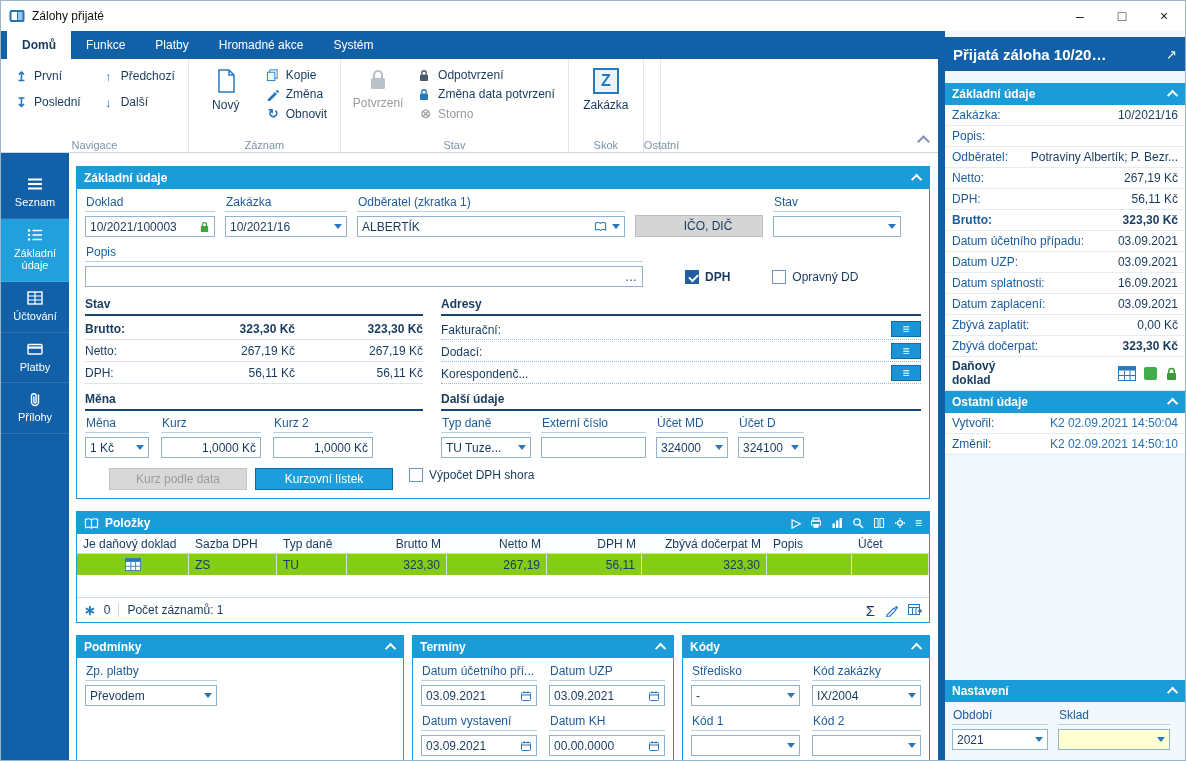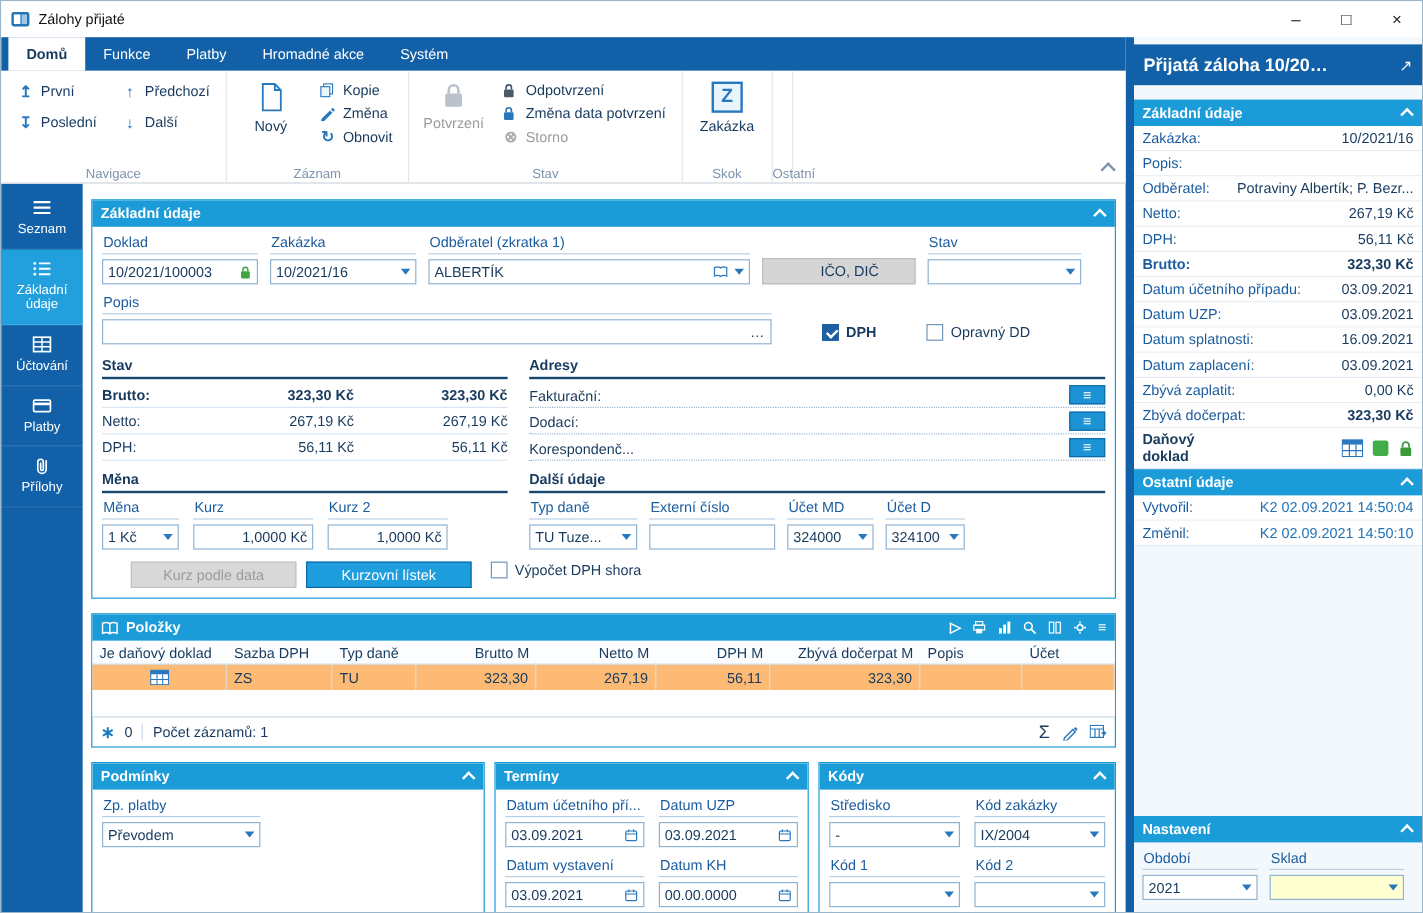--- a/index.html
+++ b/index.html
@@ -35,21 +35,21 @@
   .rsbtn.disabled { color:#9b9b9b; }
   .rsbtn.disabled .glyph { color:#aaa; }
   .rbig { width:58px; display:flex; flex-direction:column; align-items:center; justify-content:flex-start; gap:4px; padding-top:4px; color:#173a5e; text-align:center; cursor:default; }
   .rbig.disabled { color:#9b9b9b; }
   .rcol { display:flex; flex-direction:column; justify-content:flex-start; gap:1px; padding-top:2px; }
   .zbox { width:26px; height:26px; border:2px solid #2878be; color:#2878be; font-weight:bold; font-size:16px; display:flex; align-items:center; justify-content:center; background:#eaf4fc; }
   .ribbon-collapse { position:absolute; right:10px; bottom:6px; width:9px; height:9px; border-left:2px solid #7d93ad; border-top:2px solid #7d93ad; transform:rotate(45deg); cursor:default; }
 
   
   .workspace { flex:1; display:flex; min-height:0; }
-  .nav-sidebar { width:68px; background:#1261a8; flex:0 0 auto; display:flex; flex-direction:column; padding-top:4px; }
+  .nav-sidebar { width:68px; background:#1261a8; flex:0 0 auto; display:flex; flex-direction:column; padding-top:15px; }
   .nav-item { padding:8px 2px 9px; display:flex; flex-direction:column; align-items:center; gap:4px; color:#fff; text-align:center;
               font-size:11px; line-height:1.15; cursor:default; border-bottom:1px solid rgba(255,255,255,.12); }
   .nav-item.active { background:#22a0de; }
   .main { flex:1; min-width:0; background:#fff; padding:13px 8px 0 7px; overflow:hidden; }
 
   
   .panel { border:1px solid #1b9cd8; margin-bottom:12px; background:#fff; }
   .panel-h { height:22px; background:#1b9cd8; color:#fff; font-weight:bold; display:flex; align-items:center; gap:6px; padding:0 7px; }
   .chev-up { width:8px; height:8px; border-left:2px solid #fff; border-top:2px solid #fff; transform:rotate(45deg) translateY(2px); margin-left:auto; cursor:default; }
   .panel-b { padding:6px 8px 8px; }
@@ -81,21 +81,21 @@
   .btn { height:22px; display:inline-flex; align-items:center; justify-content:center; padding:0 10px; cursor:default; }
   .btn.gray-disabled { background:#d8d8d8; border:1px solid #c2c2c2; color:#9b9b9b; }
   .btn.blue-active { background:#1f9ede; border:1px solid #0d6aa8; color:#fff; }
   .btn.ico-dic { background:#d5d5d5; border:1px solid #bdbdbd; color:#173a5e;padding-left:28px; }
 
   
   .pz-icons { margin-left:auto; display:flex; align-items:center; gap:9px; }
   .pz-icons .wg { color:#fff; font-size:12px; line-height:1; cursor:default; }
   .thead { display:flex; height:20px; align-items:center; color:#173a5e; background:#fbfdff; border-bottom:1px solid #c9d9e8; }
   .thead > div, .trow > div { padding:0 6px; overflow:hidden; white-space:nowrap; }
-  .trow { display:flex; height:21px; background:#fdba74; color:#173a5e; }
+  .trow { display:flex; height:21px; background:#84cc16; color:#173a5e; }
   .trow > div { border-right:1px solid #dcdcdc; height:100%; display:flex; align-items:center; }
   .c0{width:112px;} .c1{width:88px;} .c2{width:70px;} .c3{width:100px;justify-content:flex-end;text-align:right;}
   .c4{width:100px;justify-content:flex-end;text-align:right;} .c5{width:95px;justify-content:flex-end;text-align:right;}
   .c6{width:125px;justify-content:flex-end;text-align:right;} .c7{width:85px;} .c8{flex:1;}
   .thead .c3,.thead .c4,.thead .c5,.thead .c6{display:flex;}
   .t-space { height:22px; background:#fff; }
   .pfoot { height:25px; border-top:1px solid #c9d9e8; display:flex; align-items:center; gap:8px; padding:0 7px; color:#173a5e; }
   .pfoot .divider { width:1px; height:14px; background:#c9d9e8; }
   .pfoot-right { margin-left:auto; display:flex; align-items:center; gap:10px; }
 

